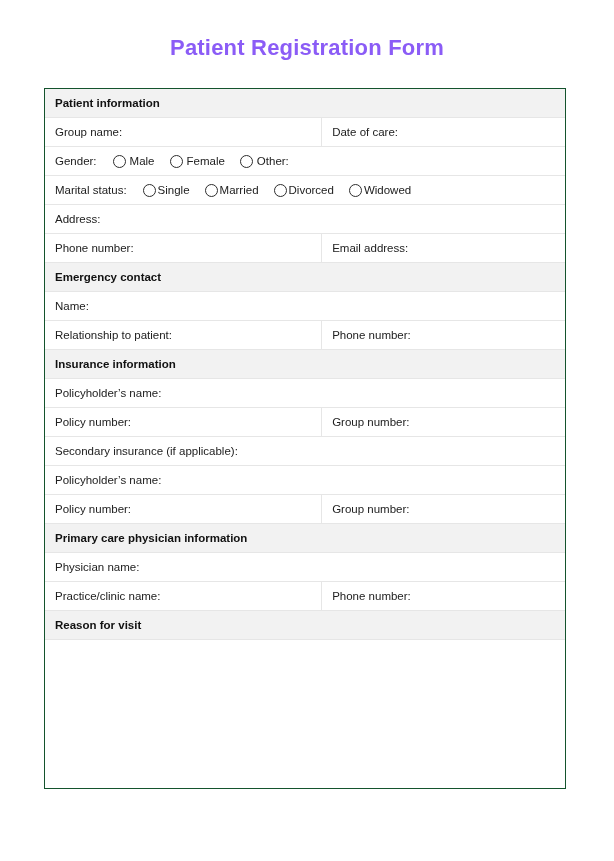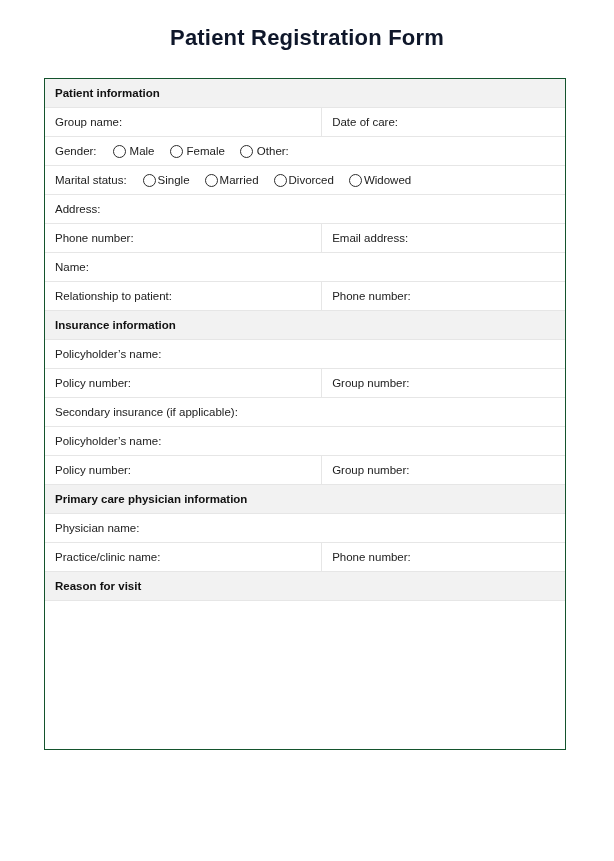--- a/index.html
+++ b/index.html
@@ -6,26 +6,26 @@
   html, body { background: #ffffff; }
   body {
     width: 614px;
     height: 861px;
     font-family: "Liberation Sans", sans-serif;
     color: #212121;
     position: relative;
     overflow: hidden;
   }
   .page-title {
-    margin-top: 24px;
+    margin-top: 34px;
     text-align: center;
     font-size: 22px;
     line-height: 28px;
     font-weight: bold;
-    color: #0f172a;
+    color: #8b5cf6;
     letter-spacing: 0.2px;
   }
   .form-table {
     width: 522px;
     margin: 26px auto 0 44px;
     border: 1px solid #14532d;
     background: #ffffff;
   }
   .row {
     display: flex;
@@ -137,20 +137,23 @@
 
   <div class="row">
     <div class="cell cell-left">
       <span>Phone number:</span>
     </div>
     <div class="cell cell-right">
       <span>Email address:</span>
     </div>
   </div>
 
+  <div class="row section-row">
+    <div class="cell cell-full">Emergency contact</div>
+  </div>
 
   <div class="row">
     <div class="cell cell-full">
       <span>Name:</span>
     </div>
   </div>
 
   <div class="row">
     <div class="cell cell-left">
       <span>Relationship to patient:</span>

